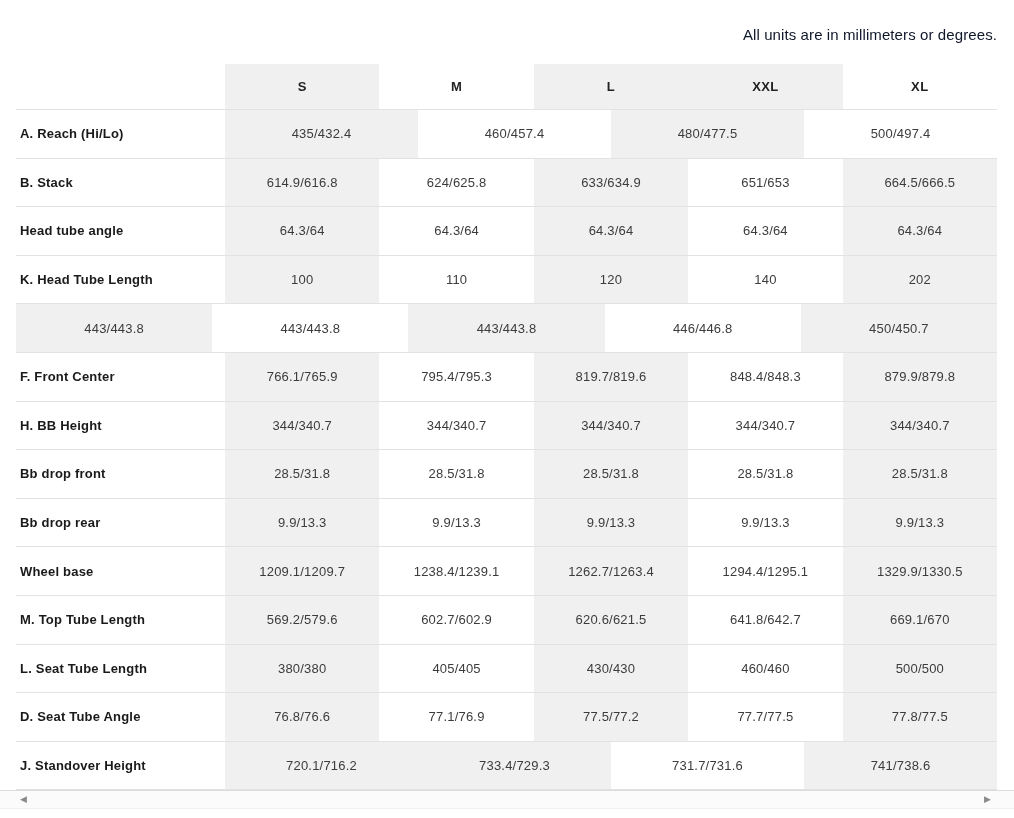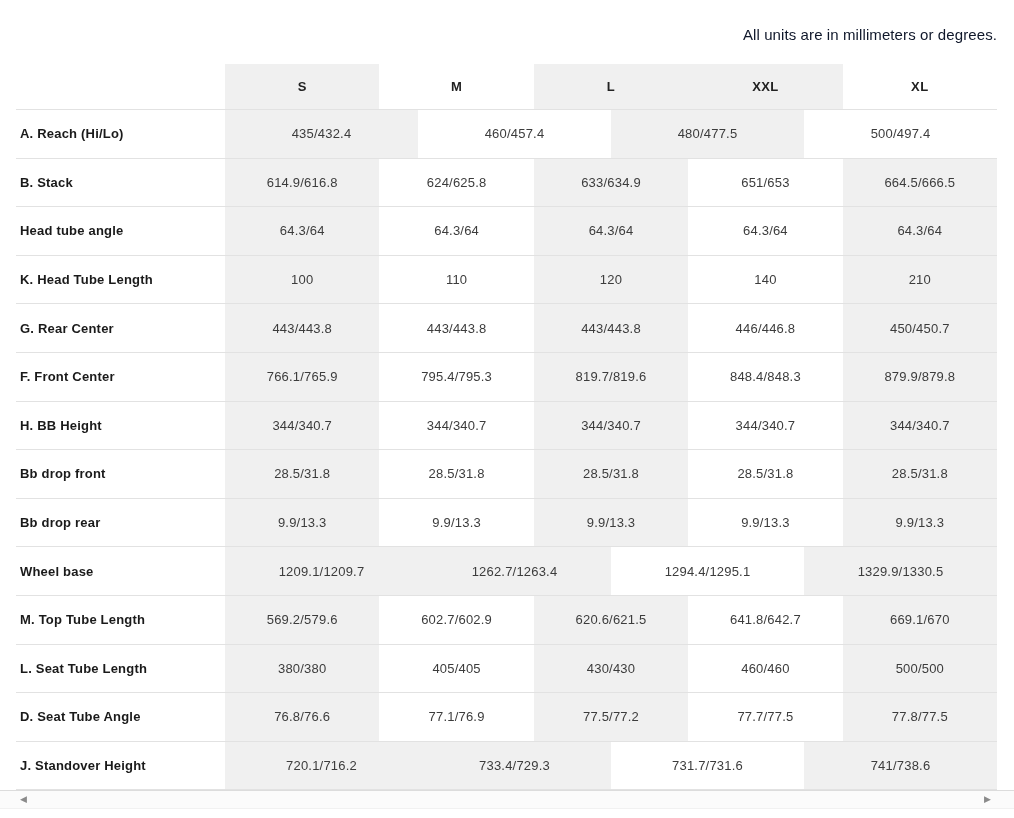--- a/index.html
+++ b/index.html
@@ -131,26 +131,23 @@
         <div class="cell size-col stripe">64.3/64</div>
       </div>
       <div class="trow">
         <div class="cell label-col">
           <span>K. Head Tube Length</span>
         </div>
         <div class="cell size-col stripe">100</div>
         <div class="cell size-col">110</div>
         <div class="cell size-col stripe">120</div>
         <div class="cell size-col">140</div>
-        <div class="cell size-col stripe">210</div>
-      </div>
-      <div class="trow">
-        <div class="cell label-col">
-          <span>G. Rear Center</span>
-        </div>
+        <div class="cell size-col stripe">202</div>
+      </div>
+      <div class="trow">
         <div class="cell size-col stripe">443/443.8</div>
         <div class="cell size-col">443/443.8</div>
         <div class="cell size-col stripe">443/443.8</div>
         <div class="cell size-col">446/446.8</div>
         <div class="cell size-col stripe">450/450.7</div>
       </div>
       <div class="trow">
         <div class="cell label-col">
           <span>F. Front Center</span>
         </div>
@@ -188,20 +185,21 @@
         <div class="cell size-col">9.9/13.3</div>
         <div class="cell size-col stripe">9.9/13.3</div>
         <div class="cell size-col">9.9/13.3</div>
         <div class="cell size-col stripe">9.9/13.3</div>
       </div>
       <div class="trow">
         <div class="cell label-col">
           <span>Wheel base</span>
         </div>
         <div class="cell size-col stripe">1209.1/1209.7</div>
+        <div class="cell size-col">1238.4/1239.1</div>
         <div class="cell size-col stripe">1262.7/1263.4</div>
         <div class="cell size-col">1294.4/1295.1</div>
         <div class="cell size-col stripe">1329.9/1330.5</div>
       </div>
       <div class="trow">
         <div class="cell label-col">
           <span>M. Top Tube Length</span>
         </div>
         <div class="cell size-col stripe">569.2/579.6</div>
         <div class="cell size-col">602.7/602.9</div>

